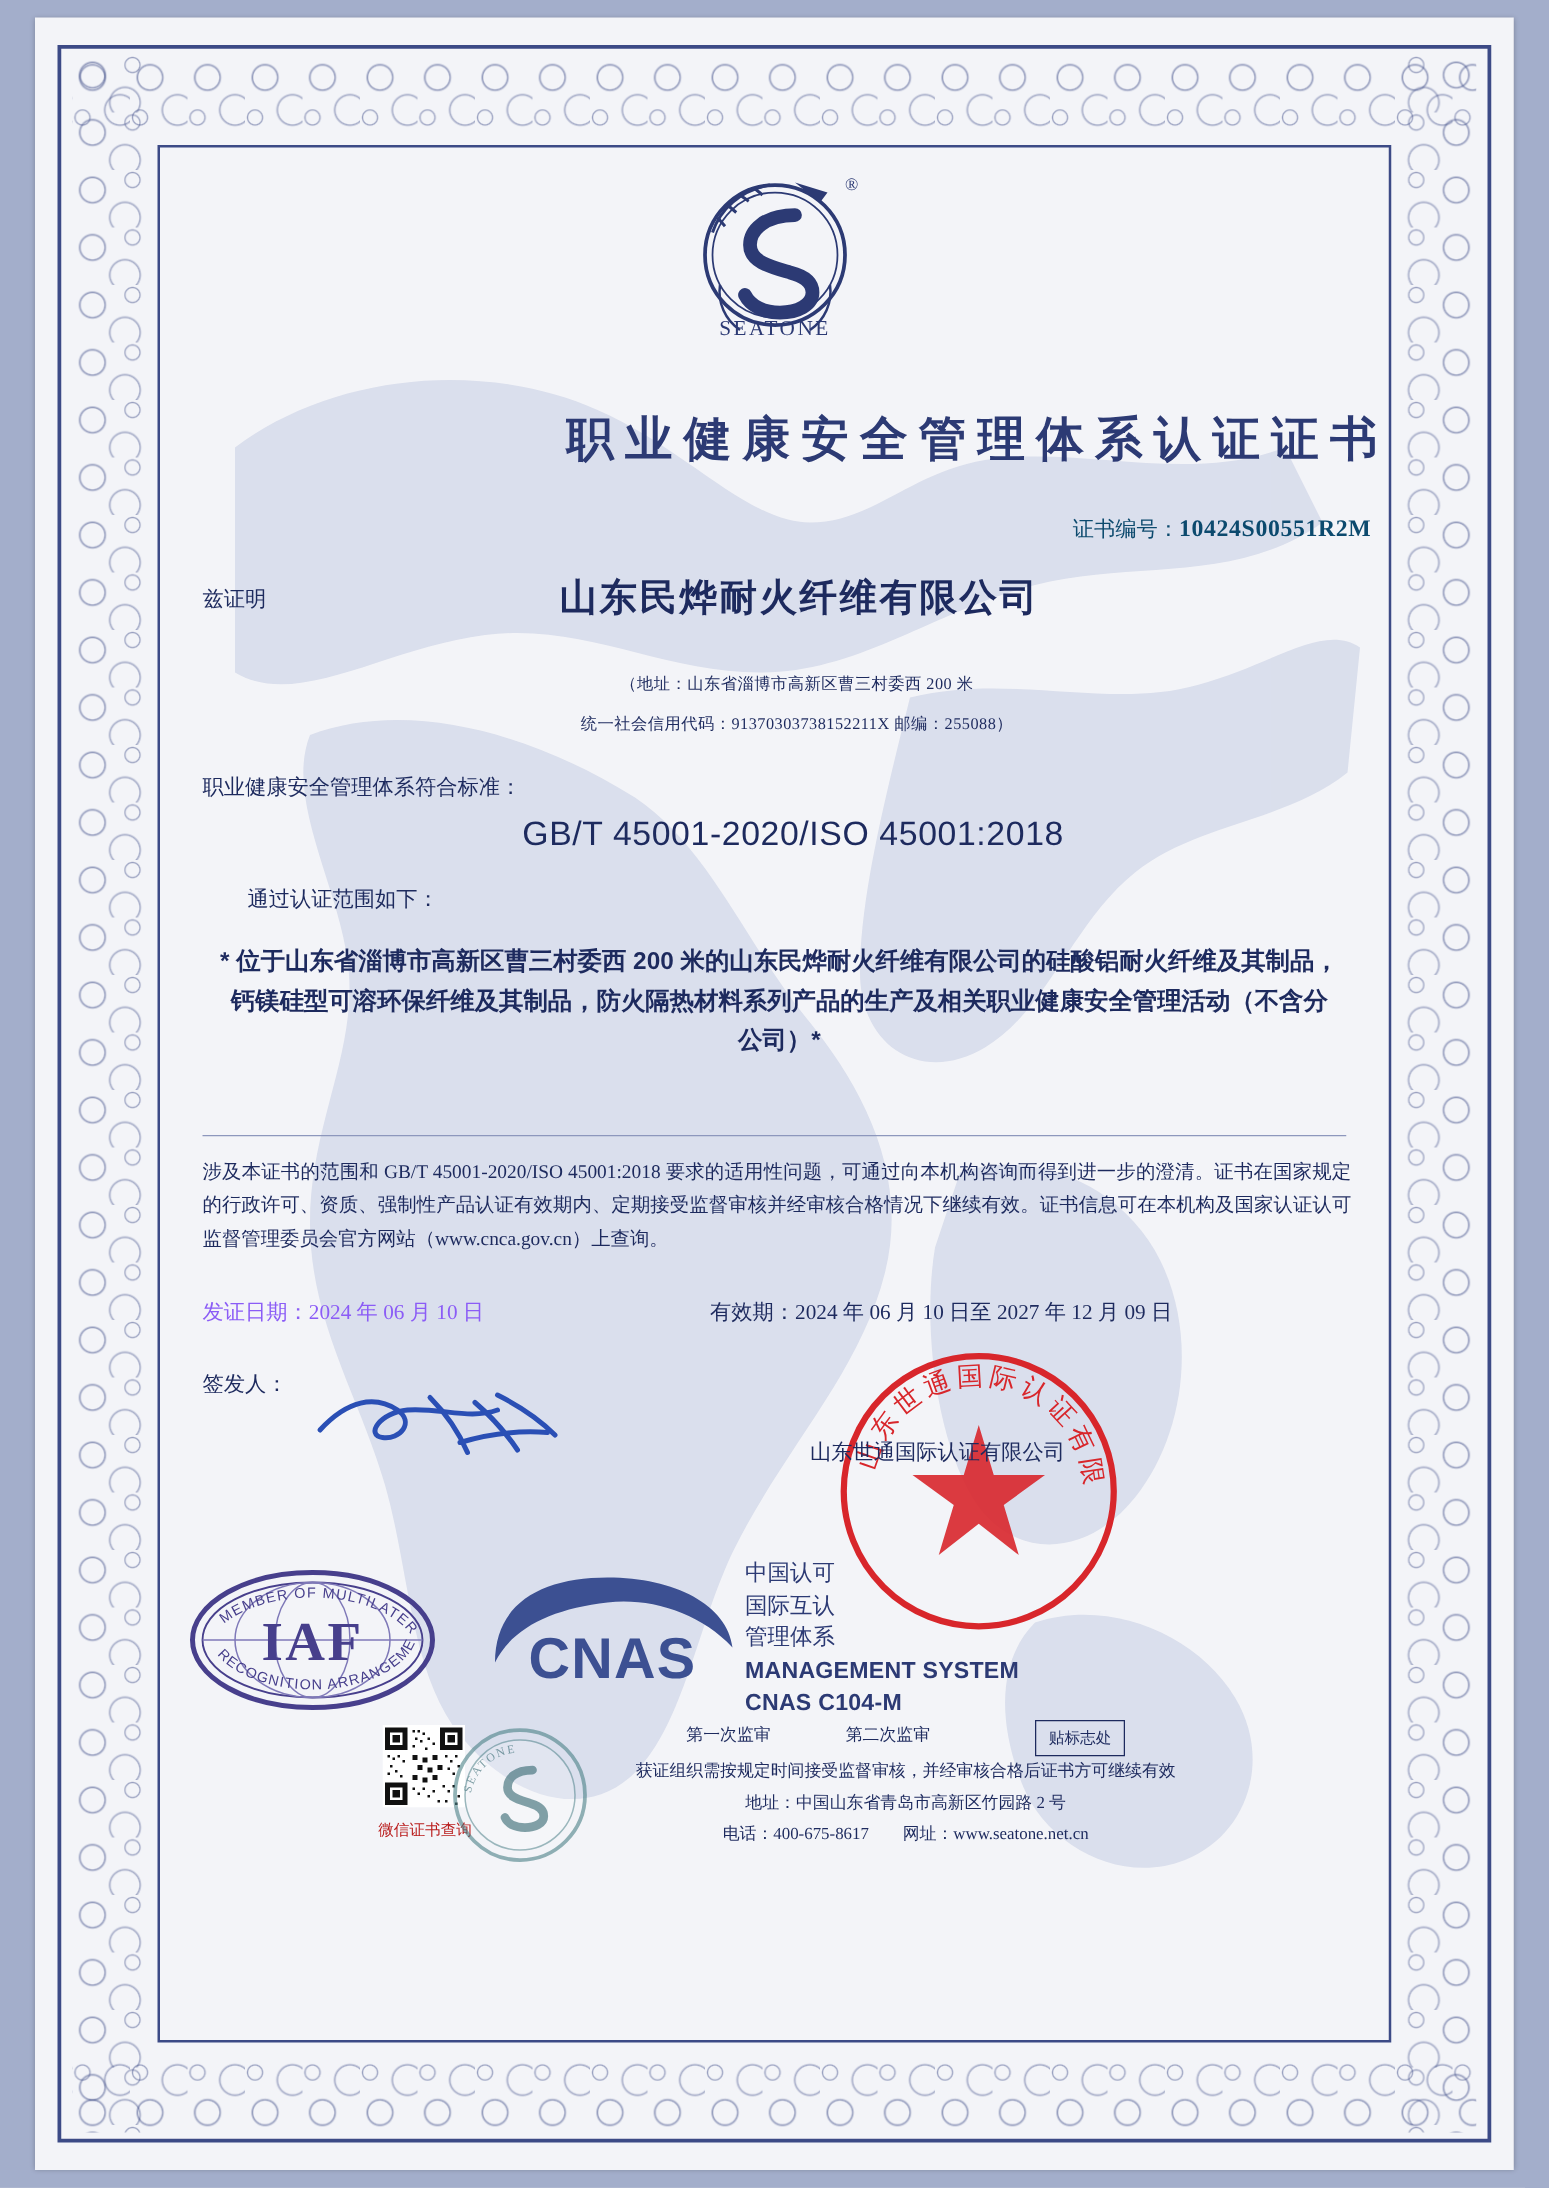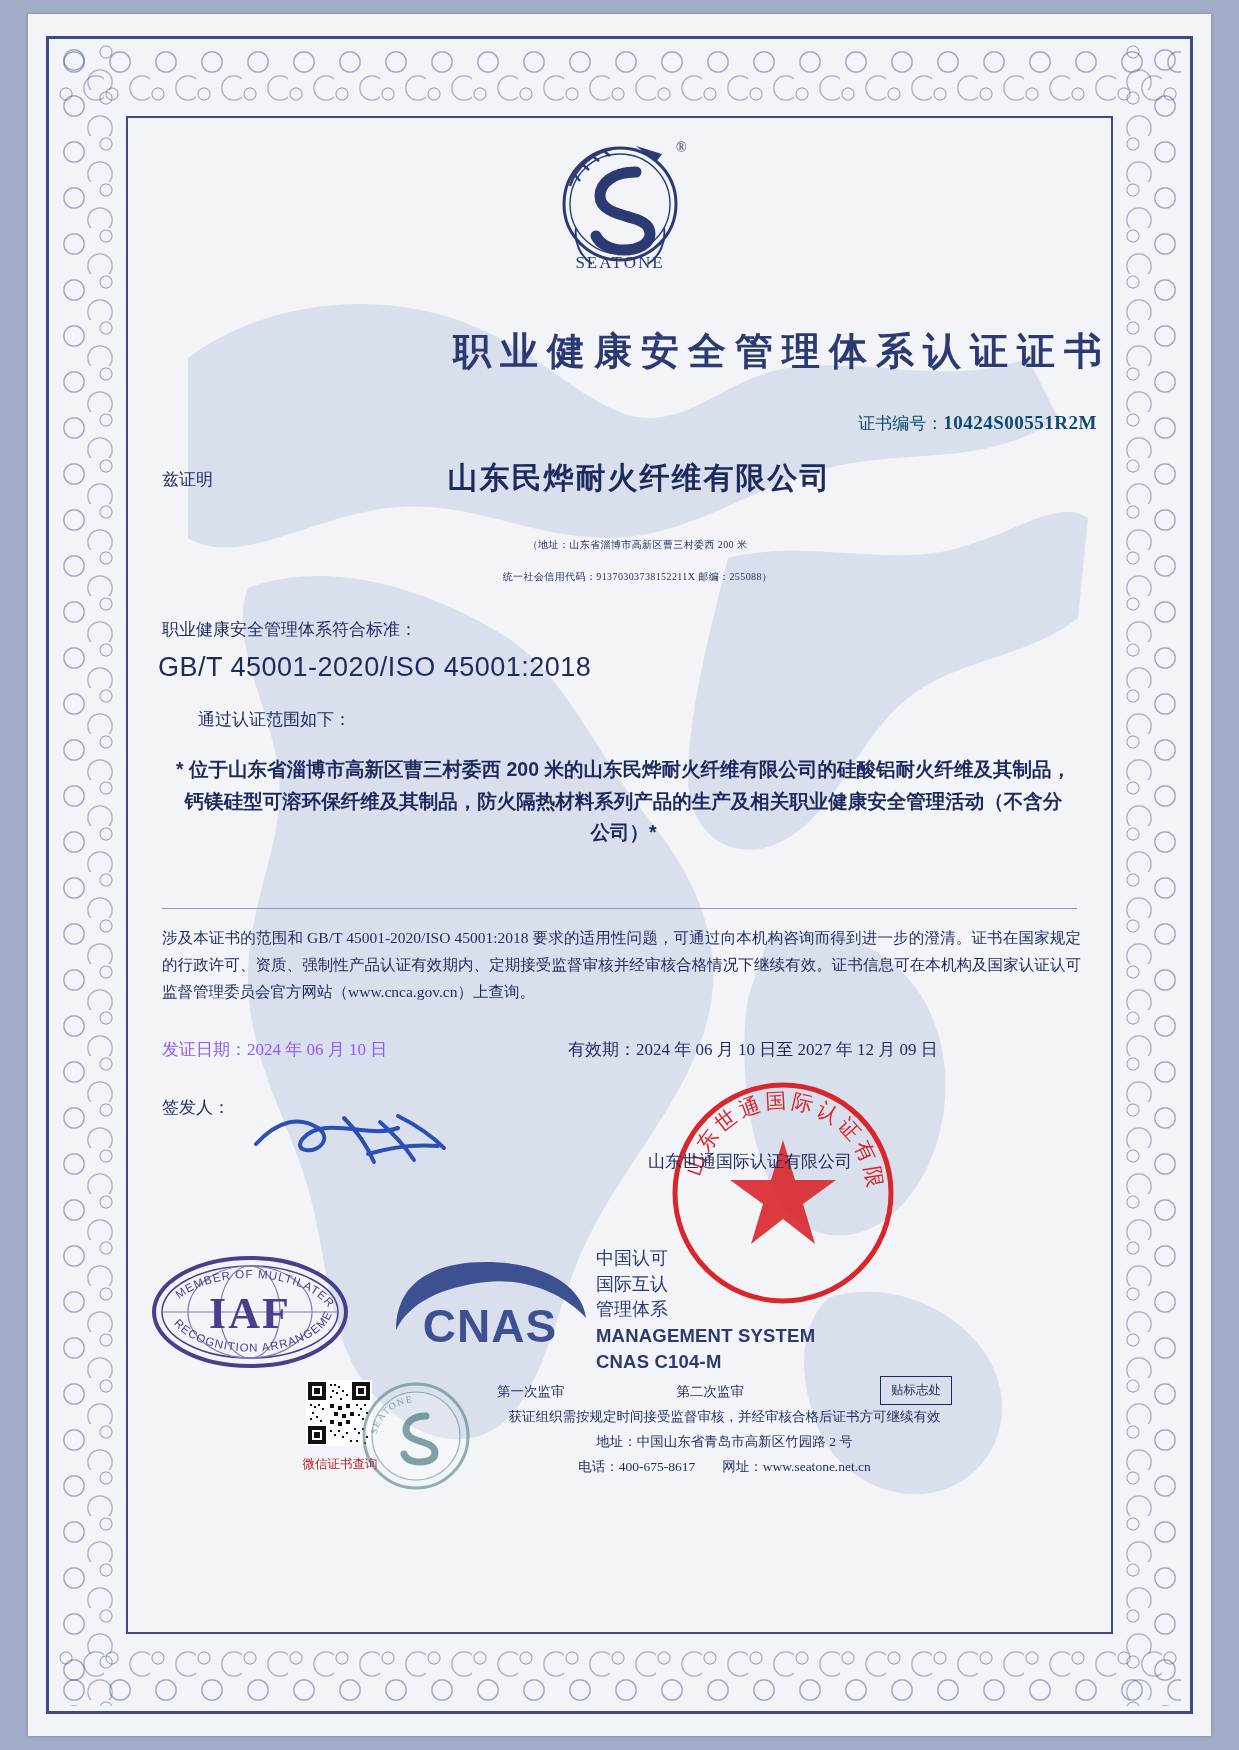--- a/index.html
+++ b/index.html
@@ -130,39 +130,40 @@
     font-weight: bold;
     color: #1d2a5e;
     letter-spacing: 2px;
     padding-left: 40px;
     box-sizing: border-box;
   }
   .addr1, .addr2 {
     position: absolute;
     left: 0; right: 0;
     text-align: center;
-    font-size: 10px;
+    font-size: 13px;
     color: #1d2a5e;
     font-family: "Liberation Serif", serif;
     letter-spacing: .4px;
     padding-left: 36px;
     box-sizing: border-box;
   }
   .addr1 { top: 420px; }
   .addr2 { top: 452px; }
 
   .std-label {
     position: absolute;
     left: 34px; top: 500px;
     font-size: 17px; color: #1d2a5e;
     font-family: "Liberation Serif", serif;
   }
   .standard {
     position: absolute;
     left: 0; right: 0; top: 534px;
+    text-align: center;
     font-size: 27px;
     color: #1d2a5e;
     letter-spacing: .5px;
     padding-left: 30px;
     box-sizing: border-box;
   }
   .scope-label {
     position: absolute;
     left: 34px; top: 590px;
     font-size: 17px; color: #1d2a5e;
@@ -266,22 +267,22 @@
     left: 280px; right: 70px; top: 1258px;
     font-family: "Liberation Serif", serif;
     font-size: 13.5px;
     color: #1d2a5e;
     text-align: center;
     line-height: 1.85;
   }
   .audit-row {
     display: flex;
     justify-content: center;
-    gap: 112px;
-    align-items: flex-end;
+    gap: 60px;
+    align-items: flex-start;
   }
   .sticker-box {
     border: 1px solid #1d2a5e;
     padding: 2px 10px;
     font-size: 12.5px;
     margin-left: 24px;
   }
   .watermark-stamp {
     position: absolute;
     left: 232px; top: 1262px;

